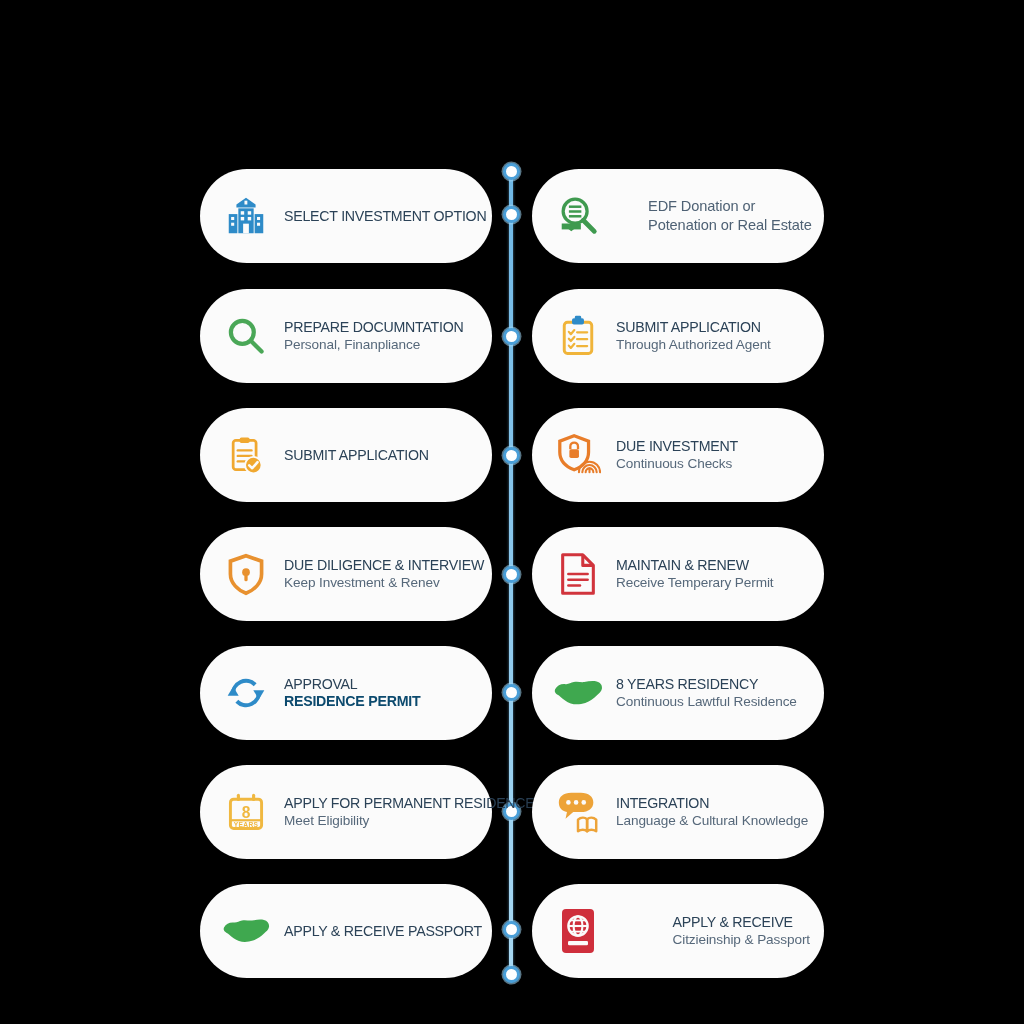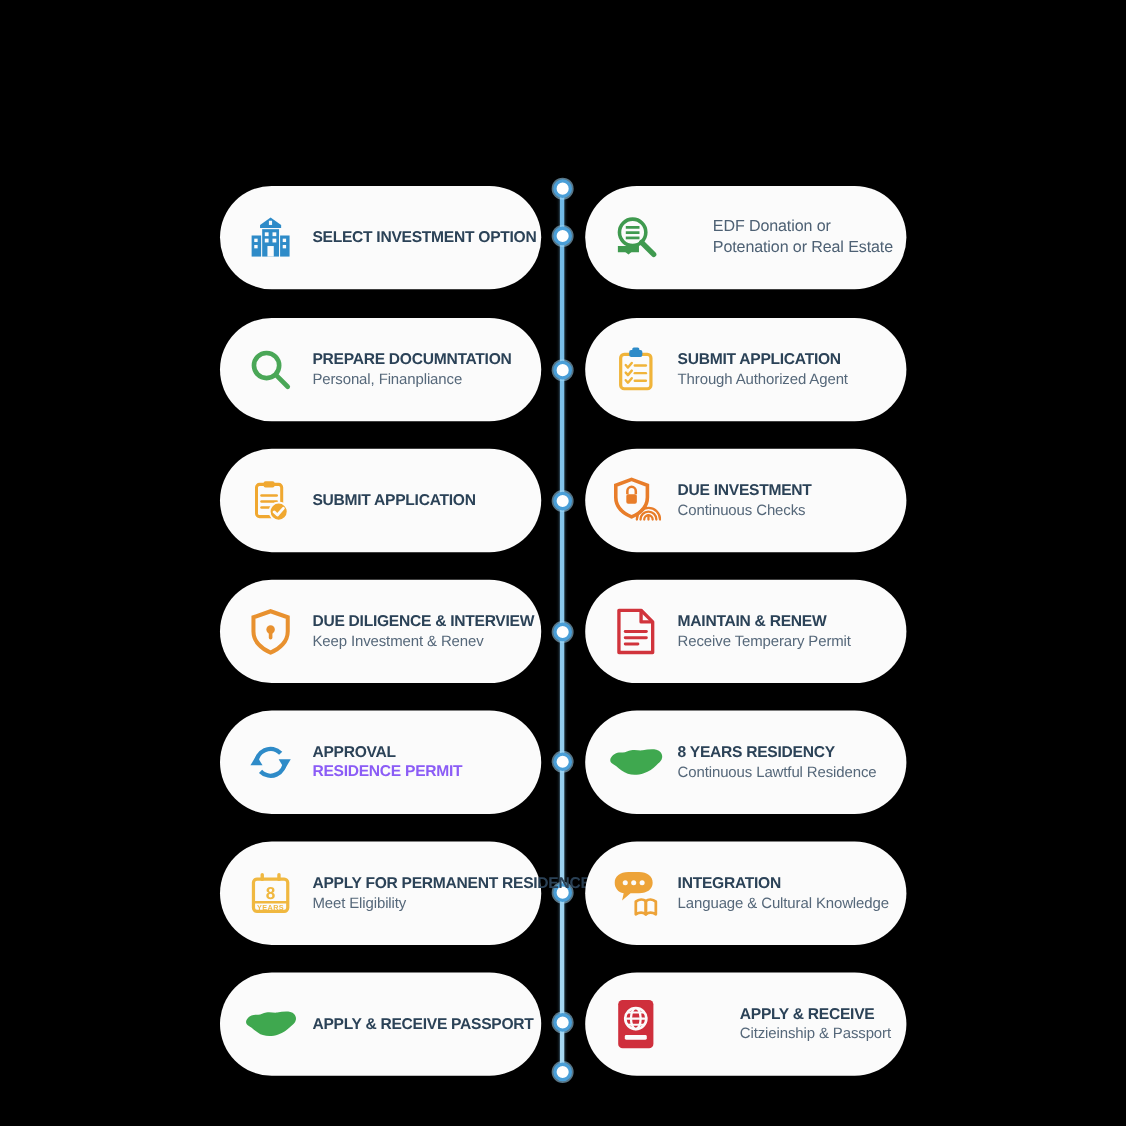--- a/index.html
+++ b/index.html
@@ -77,28 +77,28 @@
   .card .txt {
     display: flex;
     flex-direction: column;
     justify-content: center;
     line-height: 1.18;
     overflow: visible;
     white-space: nowrap;
   }
   .ttl {
     font-size: 14.2px;
-    font-weight: bold;
+    font-weight: normal;
     color: #2b4257;
     letter-spacing: -0.25px;
   }
   .ttl2 {
     font-size: 14.2px;
     font-weight: bold;
-    color: #8b5cf6;
+    color: #0c4a6e;
     letter-spacing: -0.25px;
   }
   .sub {
     font-size: 13.6px;
     font-weight: normal;
     color: #56687a;
     letter-spacing: -0.1px;
     margin-top: 1px;
   }
   .sub-plain {

